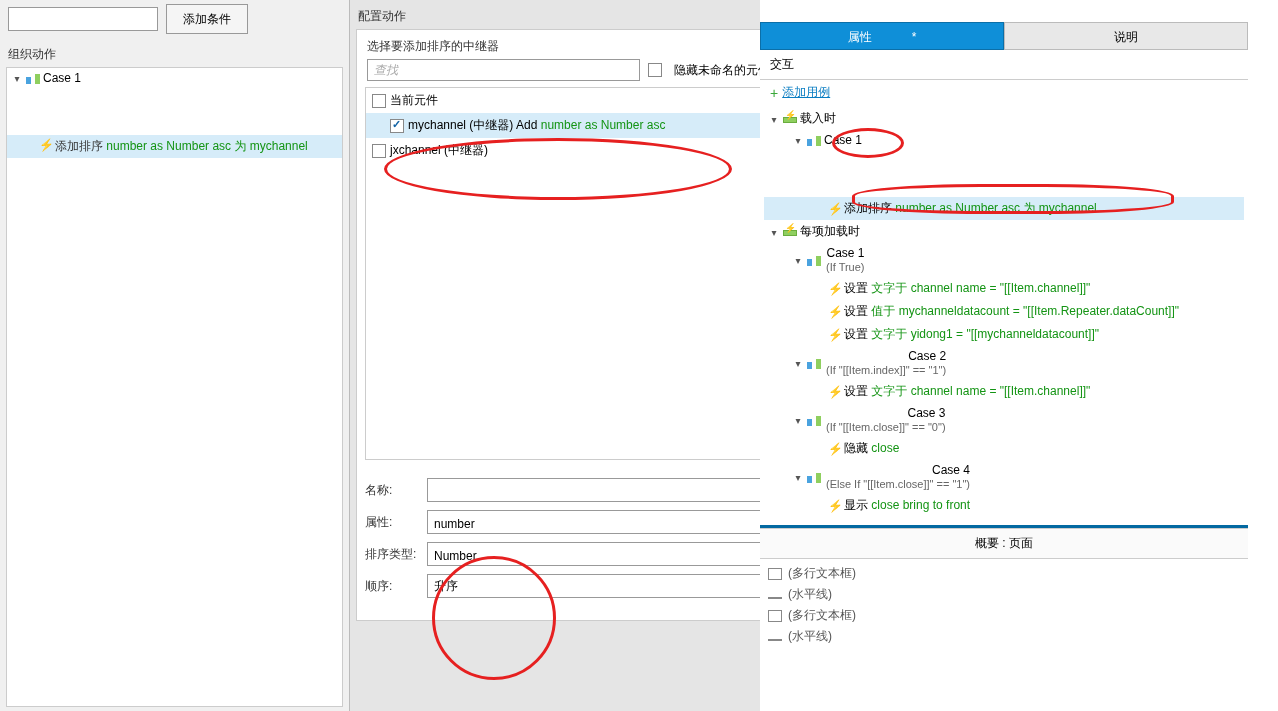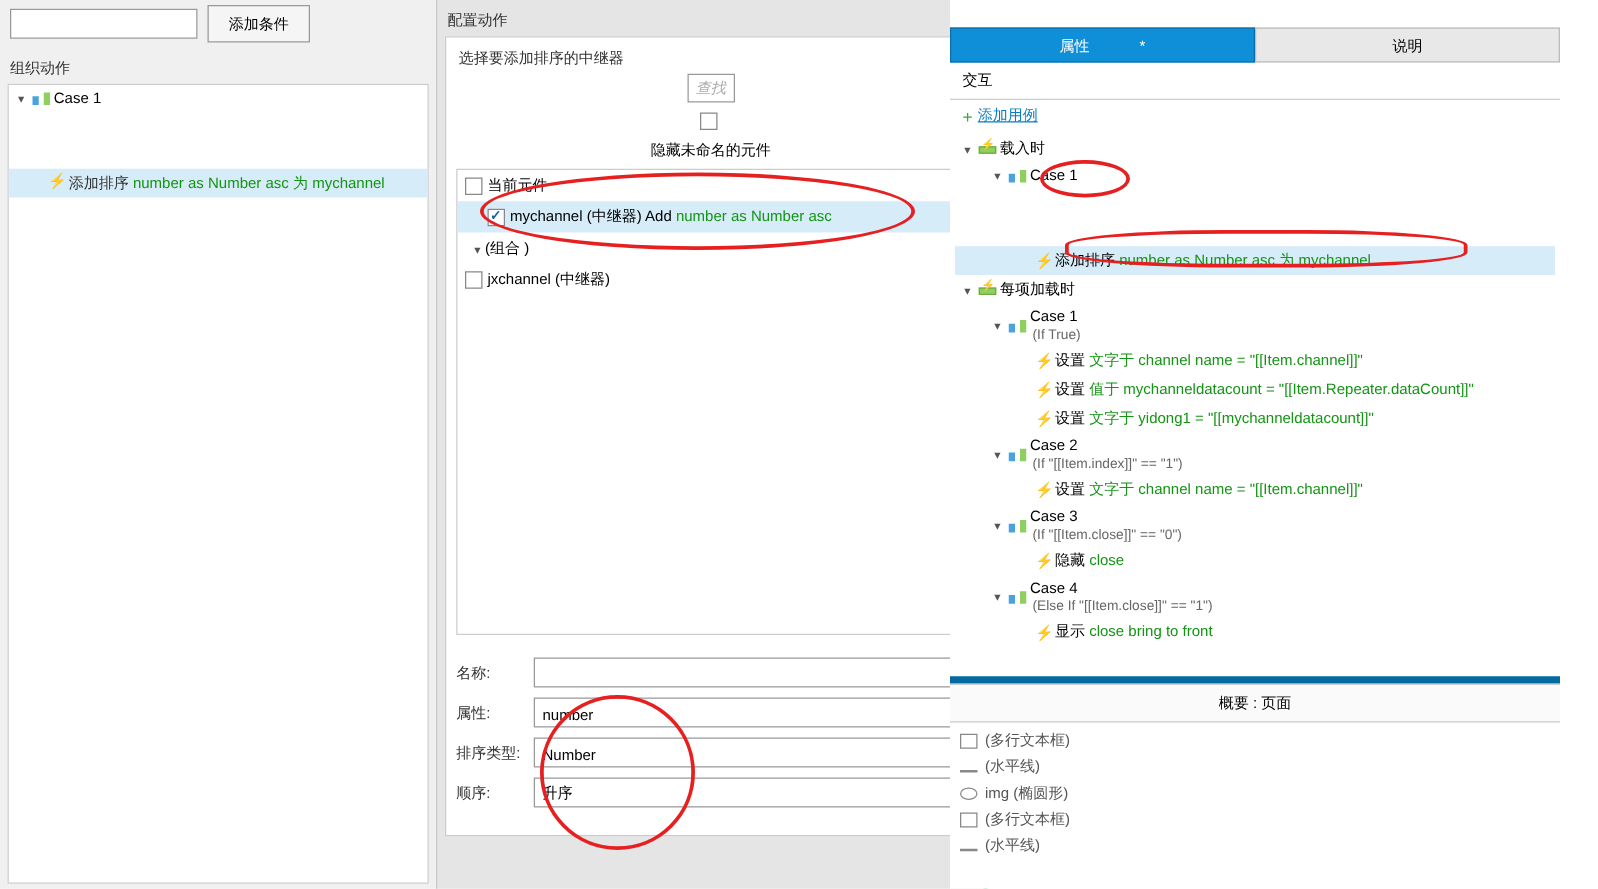--- a/index.html
+++ b/index.html
@@ -30,21 +30,21 @@
 .ev-icon::after { content: "⚡"; position: absolute; left: 2px; top: -3px; font-size: 9px; color: #d8a43c; }
 .indent-1 { padding-left: 14px; }
 .indent-2 { padding-left: 28px; }
 .indent-4 { padding-left: 60px; }
 .green-text { color: #149414; }
 .plain-text { color: #333; }
 .multiline-action { display: flex; align-items: flex-start; }
 .action-text { padding-left: 0; line-height: 1.4; }
 
 .mid-header { padding: 8px 10px 4px 10px; color: #333; }
-.search-row { display: flex; align-items: center; gap: 8px; padding: 0 10px 6px 10px; flex-direction: column; }
+.search-row { display: flex; align-items: center; gap: 8px; padding: 0 10px 6px 10px; }
 .search-box { flex: 1; height: 22px; border: 1px solid #999; background: #fff; padding: 2px 6px; color: #aaa; font-style: italic; }
 .cb { width: 14px; height: 14px; border: 1px solid #888; background: #fff; display: inline-block; vertical-align: middle; margin-right: 4px; position: relative; }
 .cb.checked::before { content: "✓"; position: absolute; left: 1px; top: -2px; font-size: 11px; color: #1464a5; font-weight: bold; }
 .repeater-tree { background: #fff; border: 1px solid #ccc; margin: 0 8px; height: 373px; overflow: hidden; }
 .rt-row { display: flex; align-items: center; padding: 4px 6px; }
 .rt-row.selected { background: #d6ecf9; padding-left: 24px; }
 
 .form-area { padding: 10px 8px; }
 .form-row { display: flex; align-items: center; margin: 8px 0; }
 .form-label { width: 62px; color: #333; }
@@ -54,21 +54,21 @@
 .right-tabs { display: flex; height: 28px; }
 .tab { flex: 1; text-align: center; line-height: 28px; border: 1px solid #bbb; background: #e8e8e8; cursor: pointer; }
 .tab.active { background: #0f8fd8; color: #fff; border-color: #0b6fa8; }
 .tab-star { color: #fff; margin-left: 40px; }
 
 .right-section-title { padding: 6px 10px; border-bottom: 1px solid #ccc; background: #fff; }
 .add-case-row { display: flex; align-items: center; padding: 4px 10px; color: #0a7dc2; }
 .add-case-row .plus { color: #3aa83a; font-size: 14px; margin-right: 4px; }
 .link { text-decoration: underline; cursor: pointer; }
 
-.right-tree { background: #fff; padding: 2px 4px 24px 4px; border-bottom: 6px solid #0369a1; }
+.right-tree { background: #fff; padding: 2px 4px 8px 4px; border-bottom: 3px solid #0369a1; text-align: right; }
 .sub-cond { color: #666; font-size: 11px; padding-left: 2px; }
 
 .overview-bar { text-align: center; padding: 6px; border-bottom: 1px solid #ccc; border-top: 1px solid #ccc; background: #fafafa; }
 .outline-list { padding: 4px 8px; }
 .ol-row { display: flex; align-items: center; padding: 2px 0; color: #555; }
 .shape-box { width: 14px; height: 12px; border: 1px solid #888; margin-right: 6px; }
 .shape-line { width: 14px; height: 1px; border-top: 2px solid #888; margin-right: 6px; margin-top: 6px; }
 .shape-ellipse { width: 14px; height: 10px; border: 1px solid #888; border-radius: 50%; margin-right: 6px; }
 
 .annotation { position: absolute; border: 3px solid #e62020; border-radius: 50%; pointer-events: none; }
@@ -112,24 +112,20 @@
     </div>
     <div class="repeater-tree">
       <div class="rt-row indent-1">
         <span class="cb"></span>
         <span>当前元件</span>
       </div>
       <div class="rt-row selected indent-2">
         <span class="cb checked"></span>
         <span><span>mychannel (中继器) Add </span><span class="green-text">number as Number asc</span></span>
       </div>
-      <div class="rt-row" style="padding-left:10px;">
-        <span class="arrow"></span>
-        <span>(组合 )</span>
-      </div>
       <div class="rt-row indent-2">
         <span class="cb"></span>
         <span>jxchannel (中继器)</span>
       </div>
     </div>
     <div class="form-area">
       <div class="form-row">
         <div class="form-label">名称:</div>
         <input class="form-field" value="" style="">
       </div>
@@ -244,24 +240,20 @@
   <div class="outline-list">
     <div class="ol-row">
         <span class="shape-box"></span>
         <span>(多行文本框)</span>
       </div>
     <div class="ol-row">
         <span class="shape-line"></span>
         <span>(水平线)</span>
       </div>
     <div class="ol-row">
-        <span class="shape-ellipse"></span>
-        <span>img (椭圆形)</span>
-      </div>
-    <div class="ol-row">
         <span class="shape-box"></span>
         <span>(多行文本框)</span>
       </div>
     <div class="ol-row">
         <span class="shape-line"></span>
         <span>(水平线)</span>
       </div>
   </div>
 </div>
 

